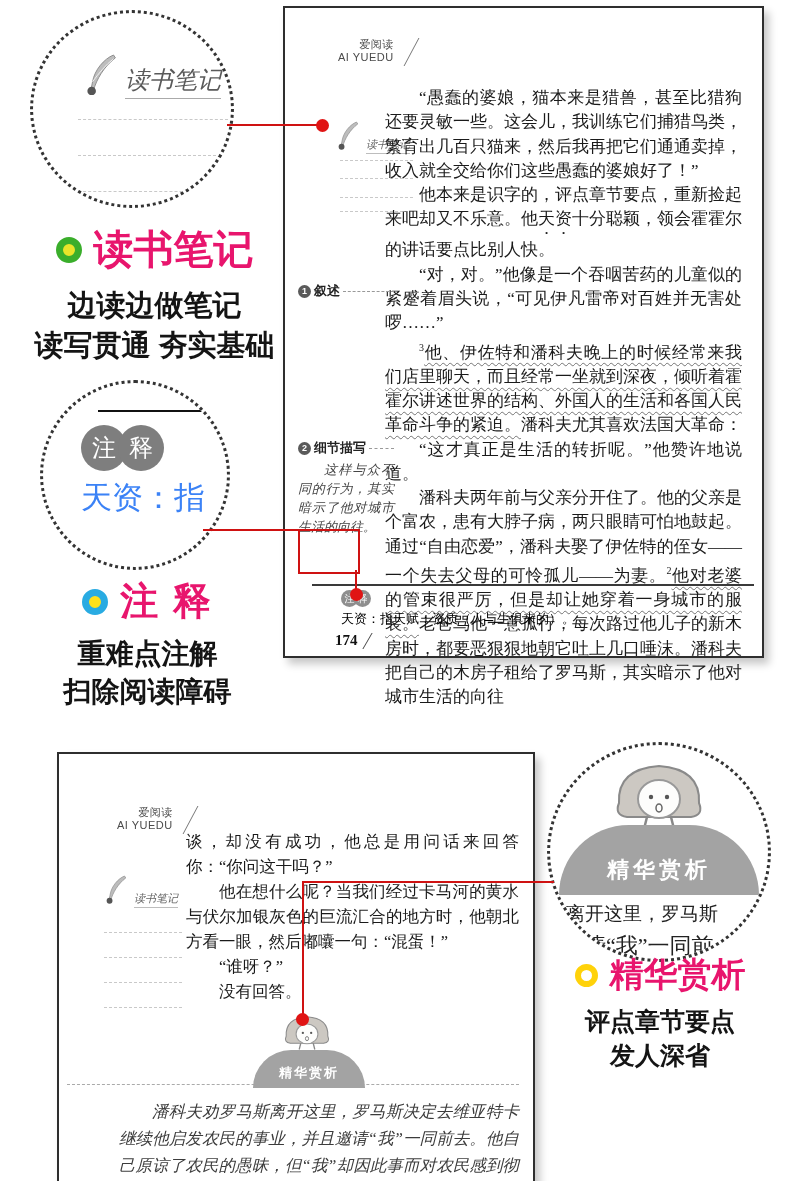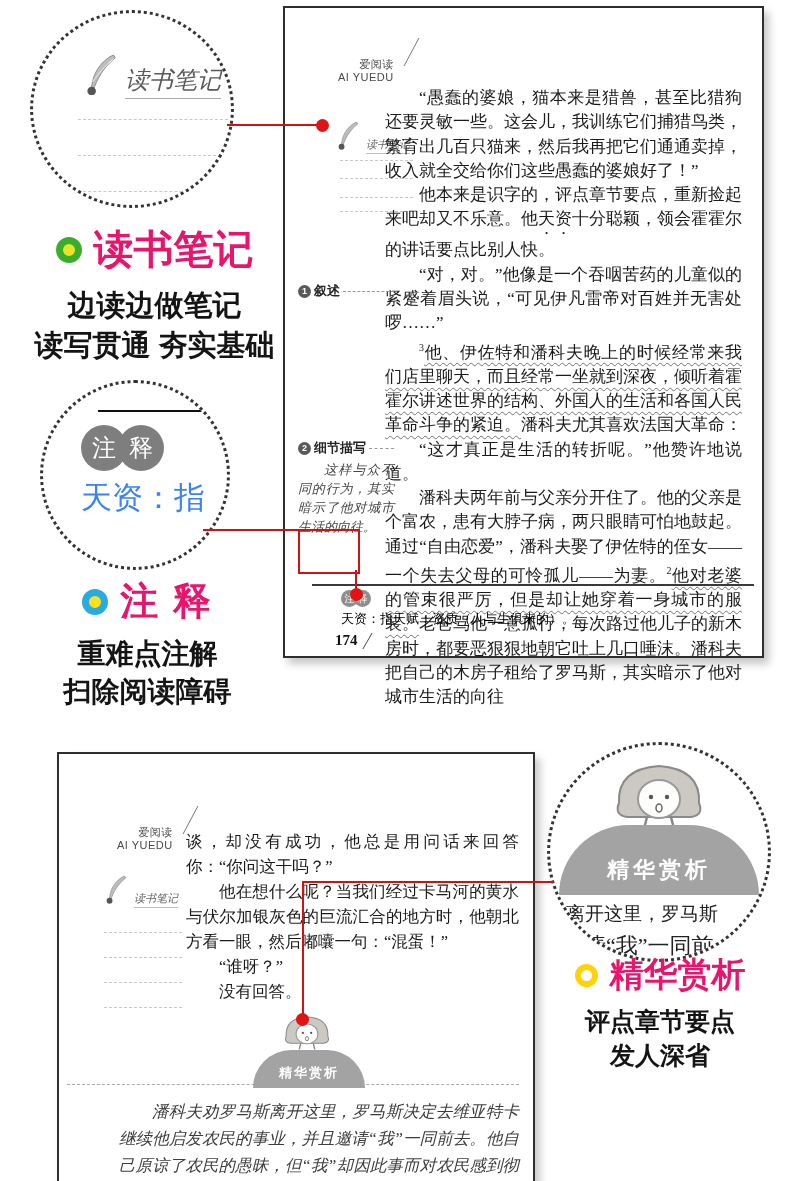--- a/index.html
+++ b/index.html
@@ -5,21 +5,21 @@
   html,body{margin:0;padding:0;background:#fff;}
   .canvas{position:relative;width:790px;height:1181px;background:#ffffff;overflow:hidden;
           font-family:"Liberation Serif", serif;color:#1a1a1a;}
   
   .page{position:absolute;background:#fff;border:2px solid #2e2e2e;
         box-shadow:5px 6px 8px rgba(0,0,0,.22);z-index:1;}
   #page1{left:283px;top:6px;width:477px;height:648px;}
   #page2{left:57px;top:752px;width:474px;height:440px;}
   .brand{position:absolute;display:flex;align-items:flex-start;}
   .brand .bt{font-family:"Liberation Sans",sans-serif;font-size:11px;line-height:13px;
-             color:#4a4a4a;text-align:right;letter-spacing:.5px;margin-top:20px;}
+             color:#4a4a4a;text-align:right;letter-spacing:.5px;}
   .brand .slash{width:14px;height:28px;border-right:1.5px solid #777;transform:skewX(-28deg);margin-left:3px;}
   .main-text{position:absolute;text-align:justify;}
   #page1 .main-text{left:100px;top:78px;width:357px;font-size:17px;line-height:24.3px;}
   #page2 .main-text{left:127px;top:75px;width:333px;font-size:16.5px;line-height:25px;}
   p.bp{margin:0;text-indent:2em;}
   p.bp.noindent{text-indent:0;}
   .wavy{text-decoration:underline wavy rgba(110,110,110,.95);text-underline-offset:5px;text-decoration-thickness:1px;}
   .emph{text-emphasis:filled dot #222;text-emphasis-position:under left;}
   sup{font-size:10px;}
   

